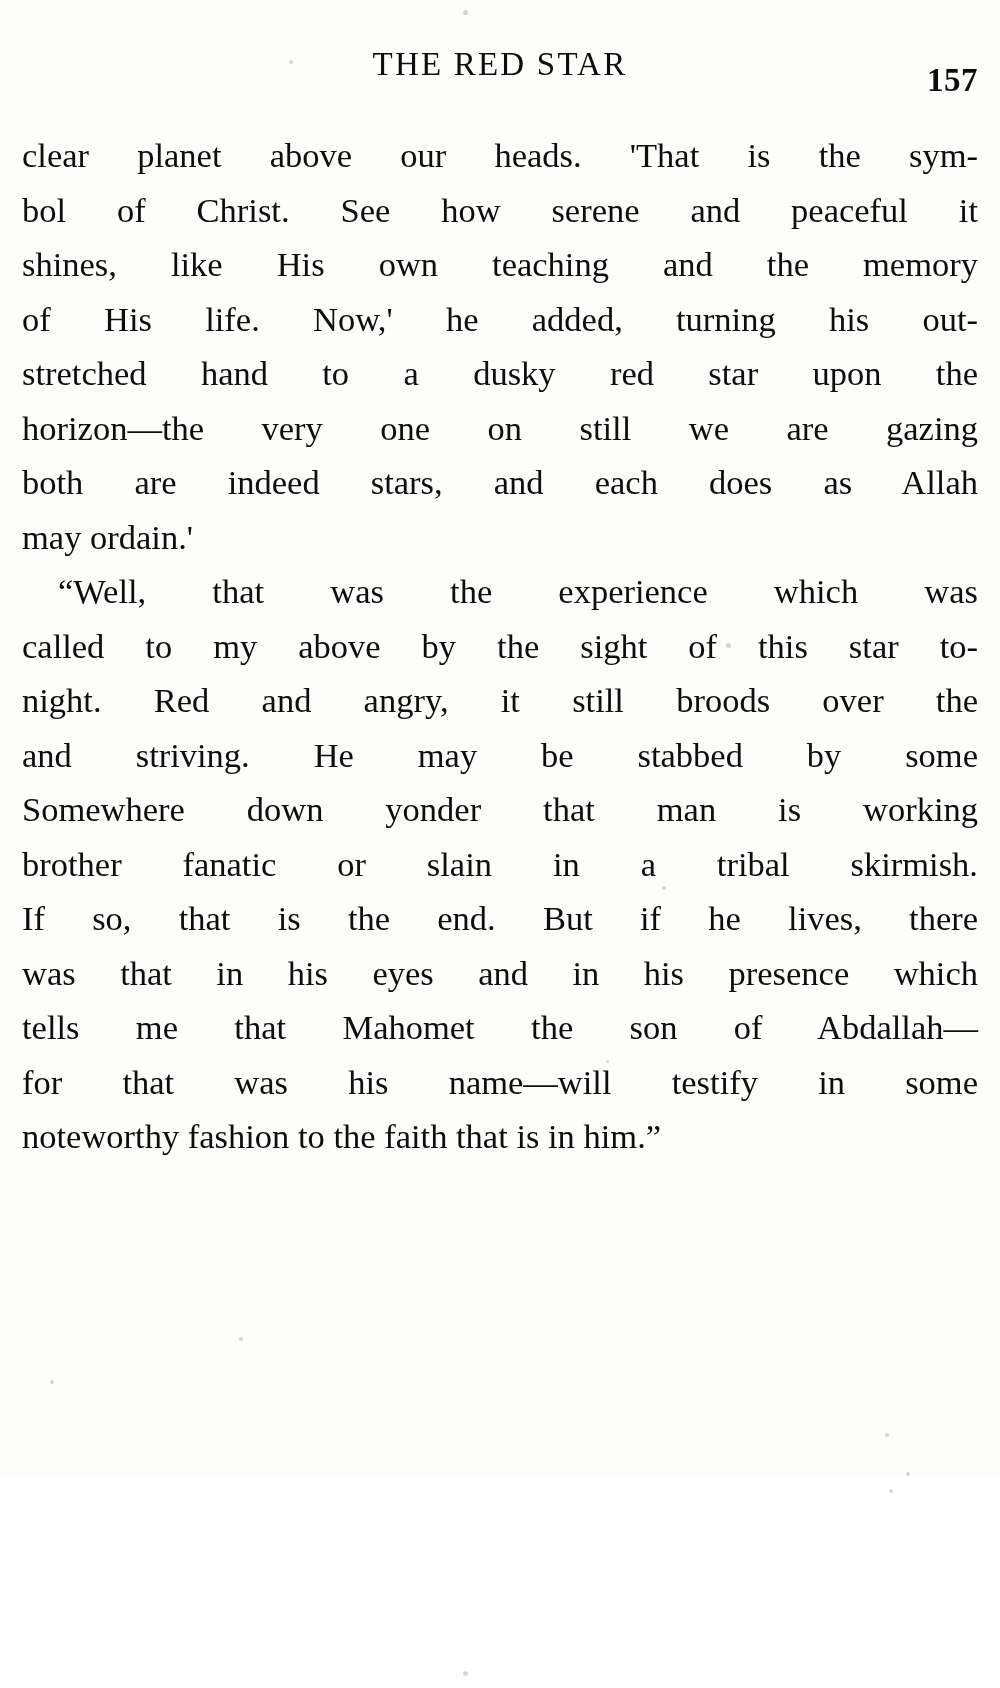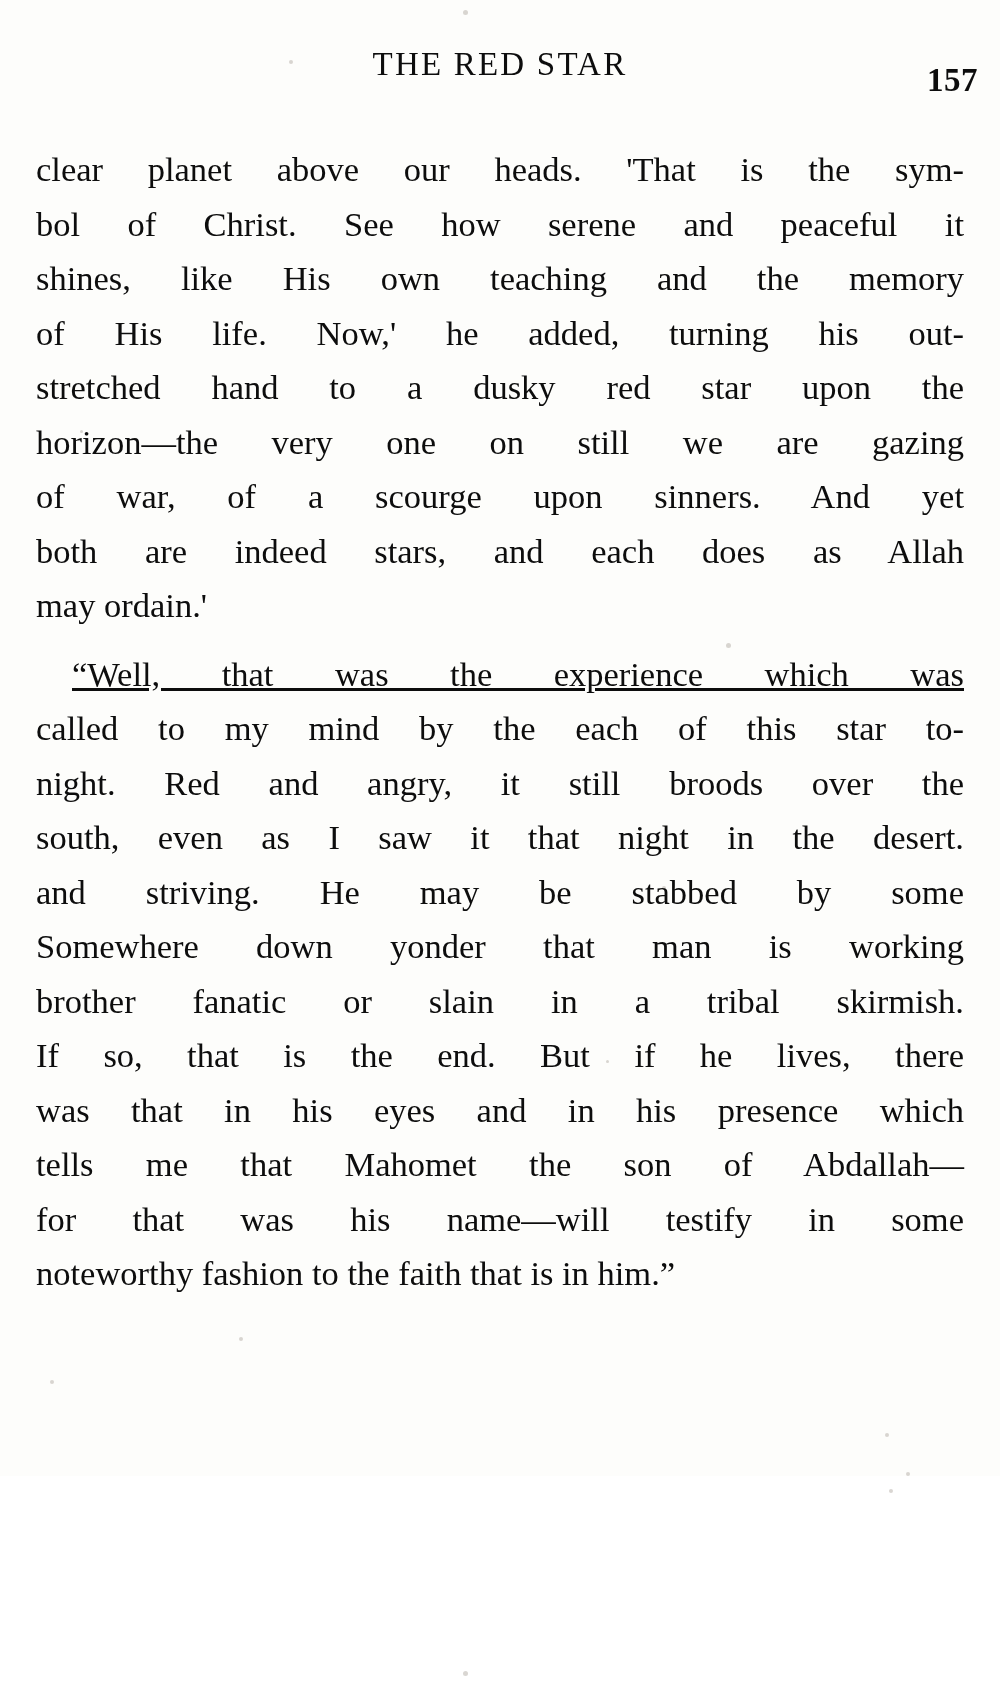--- a/index.html
+++ b/index.html
@@ -58,37 +58,36 @@
   .body-text {
     position: absolute;
     top: 128px;
     left: 22px;
     width: 956px;
   }
   .para {
     font-size: 34.5px;
     line-height: 54.5px;
     text-align: justify;
-    margin: 14px;
+    margin: 0;
   }
   .line {
     display: block;
     white-space: nowrap;
   }
   .line.j {
     text-align: justify;
     text-align-last: justify;
   }
   .line.last {
     text-align: left;
     text-align-last: left;
   }
   .line.ind {
     padding-left: 36px;
-    text-decoration: underline;
   }
 </style>
 </head>
 <body>
 
 <div class="page">
 
   <div class="speck" style="left:463px; top:10px; width:5px; height:5px;"></div>
   <div class="speck" style="left:289px; top:60px; width:4px; height:4px;"></div>
   <div class="speck" style="left:726px; top:643px; width:5px; height:5px;"></div>
@@ -109,30 +108,28 @@
 
   <div class="body-text">
 
     <p class="para">
       <span class="line j">clear planet above our heads.  'That is the sym-</span>
       <span class="line j">bol of Christ.  See how serene and peaceful it</span>
       <span class="line j">shines, like His own teaching and the memory</span>
       <span class="line j">of His life.  Now,' he added, turning his out-</span>
       <span class="line j">stretched hand to a dusky red star upon the</span>
       <span class="line j">horizon—the very one on still we are gazing</span>
-      <span class="line j">of war, of a scourge upon sinners.  And yet</span>
       <span class="line j">both are indeed stars, and each does as Allah</span>
       <span class="line last">may ordain.'</span>
     </p>
 
     <p class="para">
       <span class="line j ind">“Well, that was the experience which was</span>
-      <span class="line j">called to my mind by the each of this star to-</span>
+      <span class="line j">called to my above by the sight of this star to-</span>
       <span class="line j">night.  Red and angry, it still broods over the</span>
-      <span class="line j">south, even as I saw it that night in the desert.</span>
       <span class="line j">and striving.  He may be stabbed by some</span>
       <span class="line j">Somewhere down yonder that man is working</span>
       <span class="line j">brother fanatic or slain in a tribal skirmish.</span>
       <span class="line j">If so, that is the end.  But if he lives, there</span>
       <span class="line j">was that in his eyes and in his presence which</span>
       <span class="line j">tells me that Mahomet the son of Abdallah—</span>
       <span class="line j">for that was his name—will testify in some</span>
       <span class="line last">noteworthy fashion to the faith that is in him.”</span>
     </p>
 

